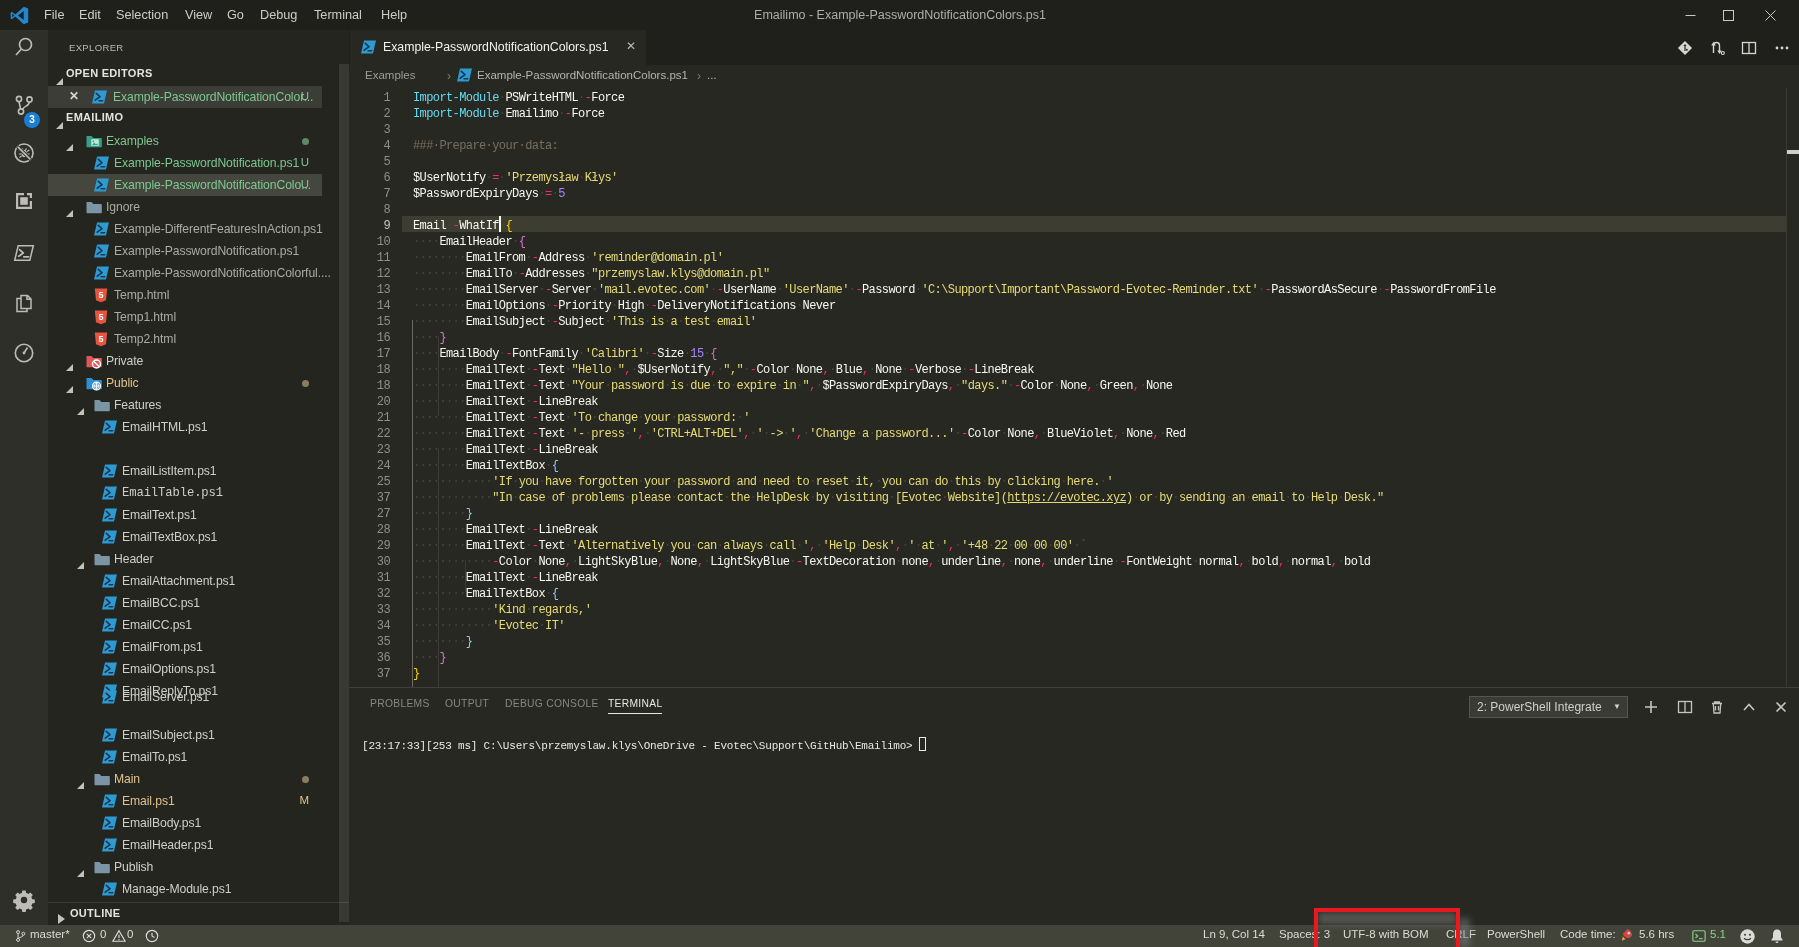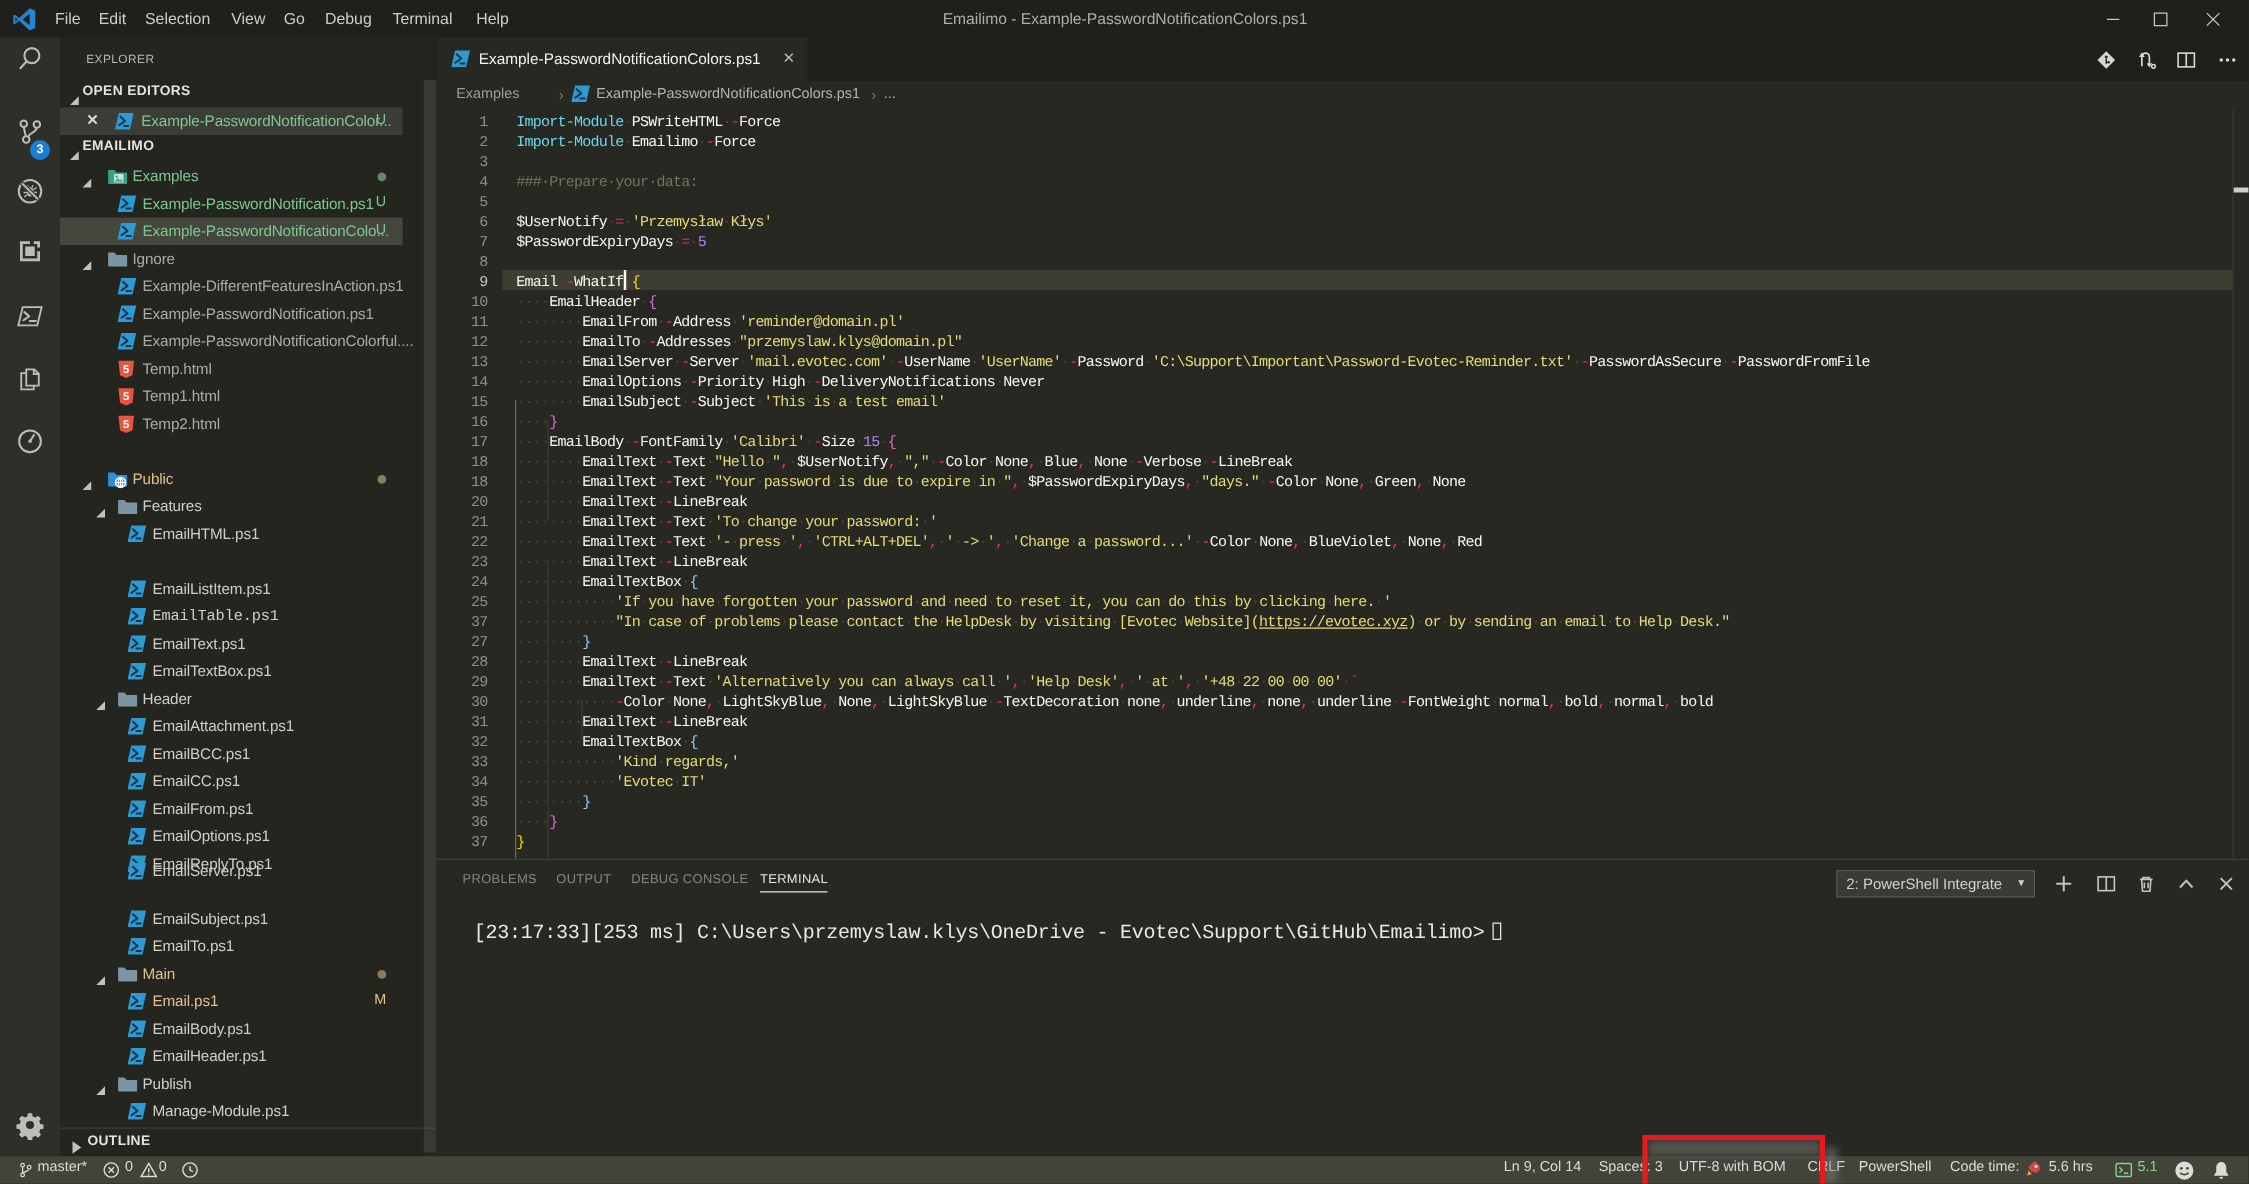--- a/index.html
+++ b/index.html
@@ -48,21 +48,21 @@
 .n {color:#ae81ff} .c {color:#75715e} .b1 {color:#ffd700} .b2 {color:#da70d6} .b3 {color:#87cefa}
 .su {color:#e6db74;text-decoration:underline}
 .ws {color:#46463c}
 .cursor {position:absolute;left:150px;top:128px;width:2px;height:16px;background:#f8f8f0}
 #ovruler {position:absolute;left:1437px;top:0;width:1px;height:599px;background:#3a3b34}
 #ovmark {position:absolute;left:1438px;top:62px;width:12px;height:4px;background:#cfcfca}
 
 #panel {position:absolute;left:349px;top:687px;width:1450px;height:238px;background:#272822;border-top:1px solid #3f4038}
 .ptab {position:absolute;top:10px;font-size:10.3px;letter-spacing:0.3px;color:#87877f}
 .ptab.act {color:#e7e7e2;border-bottom:1px solid #e7e7e2;padding-bottom:4px}
-#term {position:absolute;left:30px;top:49px;font-family:"Liberation Mono",monospace;font-size:16px;letter-spacing:-0.2px;color:#e9e9e4;white-space:pre}
+#term {position:absolute;left:13px;top:49px;font-family:"Liberation Mono",monospace;font-size:11px;letter-spacing:-0.2px;color:#e9e9e4;white-space:pre}
 .tcursor {display:inline-block;width:7px;height:14px;border:1px solid #e9e9e4;vertical-align:-2px;margin-left:6px}
 #pdrop {position:absolute;left:1120px;top:8px;width:159px;height:22px;background:#3a3b35;border:1px solid #565650;color:#d0d0cb;font-size:12px;line-height:20px;padding-left:7px;white-space:nowrap;overflow:hidden}
 #pdrop .arr {position:absolute;right:6px;top:0;font-size:8px}
 .pi {position:absolute;top:11px;width:16px;height:16px}
 
 #statusbar {position:absolute;left:0;top:925px;width:1799px;height:22px;background:#42443a;color:#dcdcd7;font-size:11.5px}
 .sit {position:absolute;top:3px;white-space:nowrap}
 
 #redshadow1 {position:absolute;left:1318px;top:912px;width:139px;height:13px;background:rgba(125,125,125,0.50);filter:blur(3px)}
 #redshadow2 {position:absolute;left:1459px;top:918px;width:11px;height:29px;background:rgba(125,125,125,0.50);filter:blur(3px)}
@@ -231,20 +231,29 @@
               <text x="7" y="10.3" font-family="Liberation Sans" font-size="9" font-weight="bold" fill="#fff" text-anchor="middle">5</text>
             </svg></span>
           <span class="lbl" style="left:114px;color:#ababa5">Temp1.html</span>
         </div>
 <div class="trow " style="top:328px;">
           <span style="position:absolute;left:94px;top:4px"><svg class="fi" width="14" height="15" viewBox="0 0 14 15">
               <path fill="#e6553f" d="M0.8 0.5 H13.2 L12 12.2 L7 14.3 L2 12.2 Z"></path>
               <text x="7" y="10.3" font-family="Liberation Sans" font-size="9" font-weight="bold" fill="#fff" text-anchor="middle">5</text>
             </svg></span>
           <span class="lbl" style="left:114px;color:#ababa5">Temp2.html</span>
+        </div>
+<div class="trow " style="top:350px;">
+          <span style="position:absolute;left:66px;top:7px"><span class="tw"></span></span>
+          <span style="position:absolute;left:86px;top:4px"><svg class="fi" width="16" height="15" viewBox="0 0 16 15">
+              <path fill="#e0575b" d="M0.5 2 H5.5 L7.3 4 H15 a0.8 0.8 0 0 1 0.8 0.8 V12.4 a0.8 0.8 0 0 1 -0.8 0.8 H1.3 a0.8 0.8 0 0 1 -0.8 -0.8 Z"></path>
+              <circle cx="10.5" cy="10" r="4" fill="#e0575b" stroke="#fff" stroke-width="1.4"></circle>
+              <path stroke="#fff" stroke-width="1.4" d="M7.9 7.6 L13.1 12.4"></path>
+            </svg></span>
+          <span class="lbl" style="left:106px;color:#cfcfca">Private</span>
         </div>
 <div class="trow " style="top:372px;">
           <span style="position:absolute;left:66px;top:7px"><span class="tw"></span></span>
           <span style="position:absolute;left:86px;top:4px"><svg class="fi" width="16" height="15" viewBox="0 0 16 15">
               <path fill="#2d8fd5" d="M0.5 2 H5.5 L7.3 4 H15 a0.8 0.8 0 0 1 0.8 0.8 V12.4 a0.8 0.8 0 0 1 -0.8 0.8 H1.3 a0.8 0.8 0 0 1 -0.8 -0.8 Z"></path>
               <circle cx="10.5" cy="10" r="4" fill="#2d8fd5" stroke="#fff" stroke-width="1.2"></circle>
               <path fill="none" stroke="#fff" stroke-width="0.9" d="M6.5 10 H14.5 M10.5 6 V14 M10.5 6 C8 8 8 12 10.5 14 M10.5 6 C13 8 13 12 10.5 14"></path>
             </svg></span>
           <span class="lbl" style="left:106px;color:#e2c08d">Public</span>
           <span class="dot" style="background:#8a7c5e"></span>

